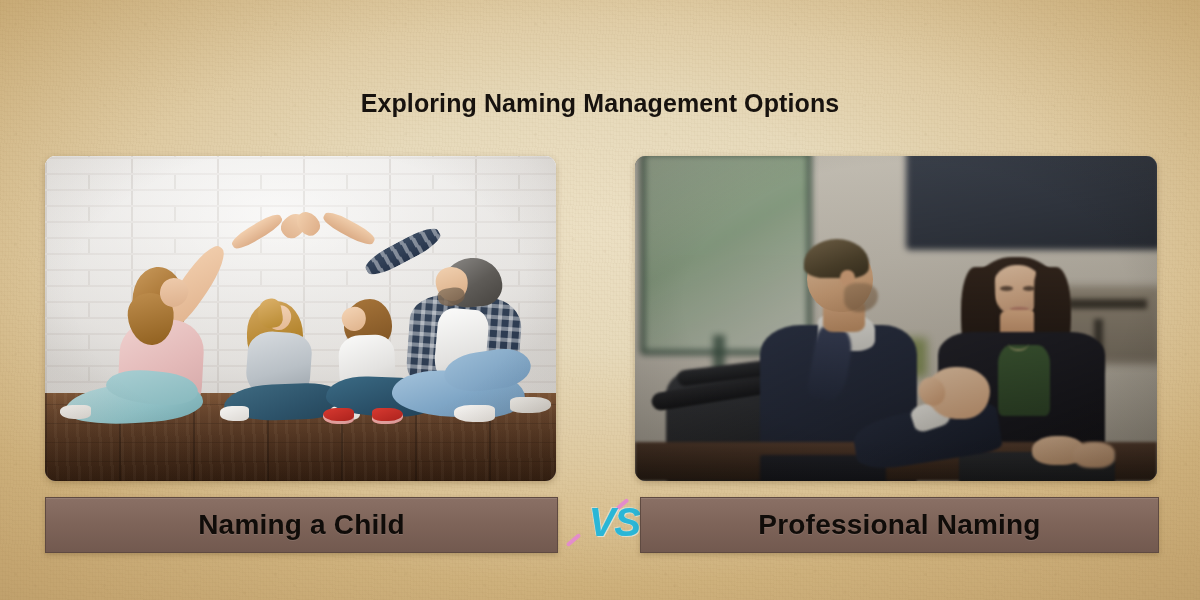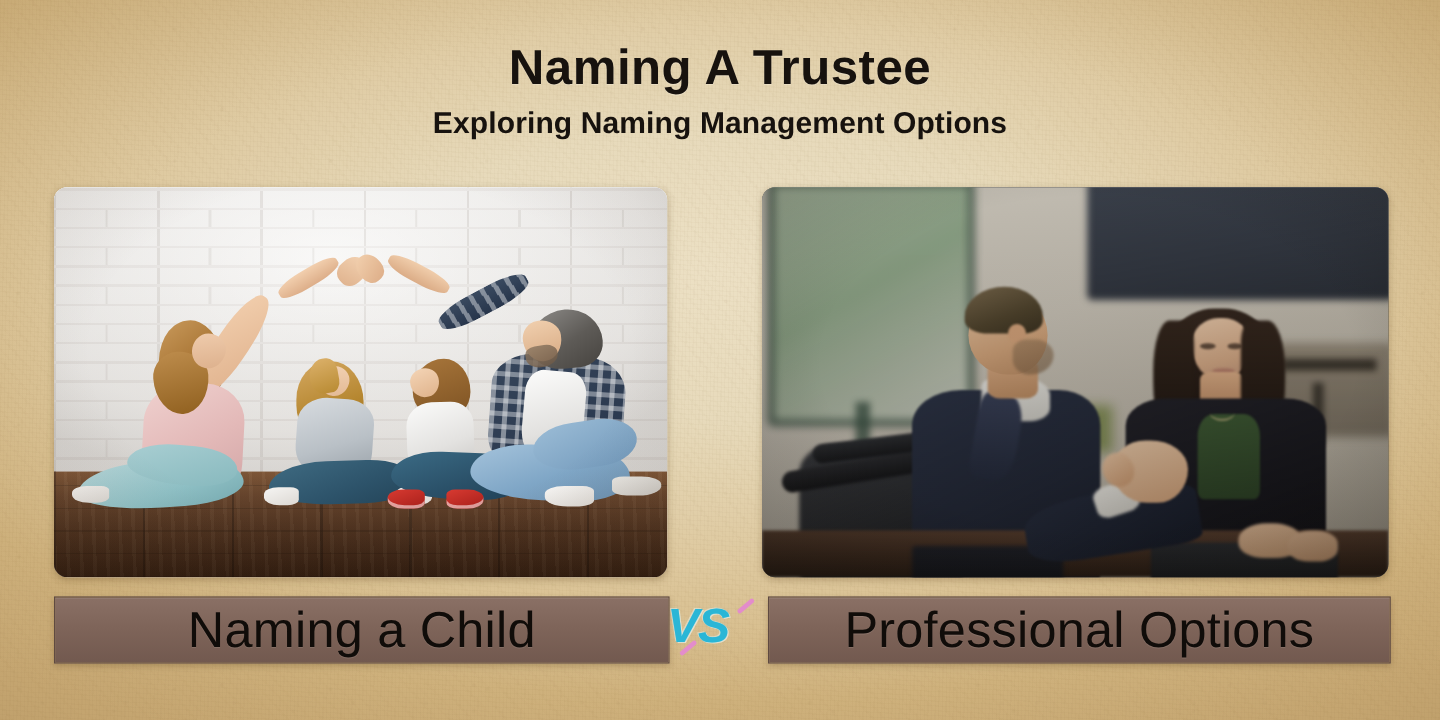--- a/index.html
+++ b/index.html
@@ -347,32 +347,32 @@
   .bar{
     position:absolute;top:497px;height:54px;
     background:linear-gradient(180deg,#8a7065 0%,#7e6459 48%,#72594f 100%);
     border:1px solid #5f4a41;
     display:flex;align-items:center;justify-content:center;
     box-shadow:0 2px 5px rgba(90,64,28,.28), inset 0 1px 0 rgba(255,255,255,.10);
   }
   #bar-left{left:45px;width:511px;}
   #bar-right{left:640px;width:517px;}
   .bar-label{
-    font-size:42px;font-weight:normal;color:#100c09;letter-spacing:.2px;
+    font-size:28px;font-weight:bold;color:#100c09;letter-spacing:.2px;
     text-shadow:0 1px 0 rgba(255,255,255,.10);
     white-space:nowrap;
   }
 
   
   #vs-badge{
     position:absolute;left:556px;top:494px;width:84px;height:60px;
   }
   .vs-text{
     position:absolute;left:0;right:0;top:4px;
-    text-align:left;
+    text-align:right;
     font-size:40px;font-weight:bold;font-style:italic;
     color:#2ab6d6;line-height:1.2;letter-spacing:-1px;
     text-shadow:
       0 0 1px #6fd4ea,
       1px 1px 0 rgba(255,255,255,.55),
       -1px -1px 0 rgba(255,255,255,.40);
   }
   .vs-dash{position:absolute;width:17px;height:4px;border-radius:2px;background:#e38ccb;}
   #vs-dash-top{left:57px;top:9px;transform:rotate(-40deg);}
   #vs-dash-bottom{left:9px;top:44px;transform:rotate(-40deg);}
@@ -380,21 +380,20 @@
 </head>
 <body>
 
 <div id="stage">
 
   <div class="bg-base"></div>
   <div class="bg-grain"></div>
   <div class="bg-grain2"></div>
   <div class="bg-vign"></div>
 
-  <div class="title">Naming A Trustee</div>
   <div class="subtitle">Exploring Naming Management Options</div>
 
   <div class="photo" id="photo-left">
     <div class="brickwall"></div>
     <div class="brickshade"></div>
     <div class="floor"></div>
 
     <div class="layer m-hair"></div>
     <div class="layer m-arm"></div>
     <div class="layer m-forearm"></div>
@@ -490,16 +489,16 @@
     <span class="bar-label">Naming a Child</span>
   </div>
 
   <div id="vs-badge">
     <span class="vs-dash" id="vs-dash-top"></span>
     <span class="vs-dash" id="vs-dash-bottom"></span>
     <div class="vs-text">VS</div>
   </div>
 
   <div class="bar" id="bar-right">
-    <span class="bar-label">Professional Options</span>
+    <span class="bar-label">Professional Naming</span>
   </div>
 
 </div>
 
 </body></html>

